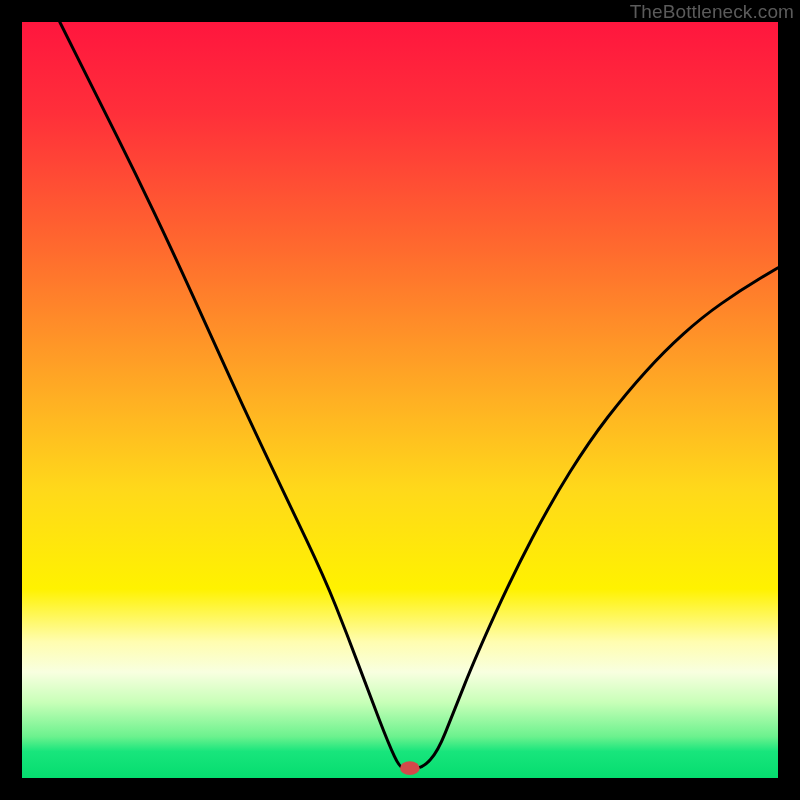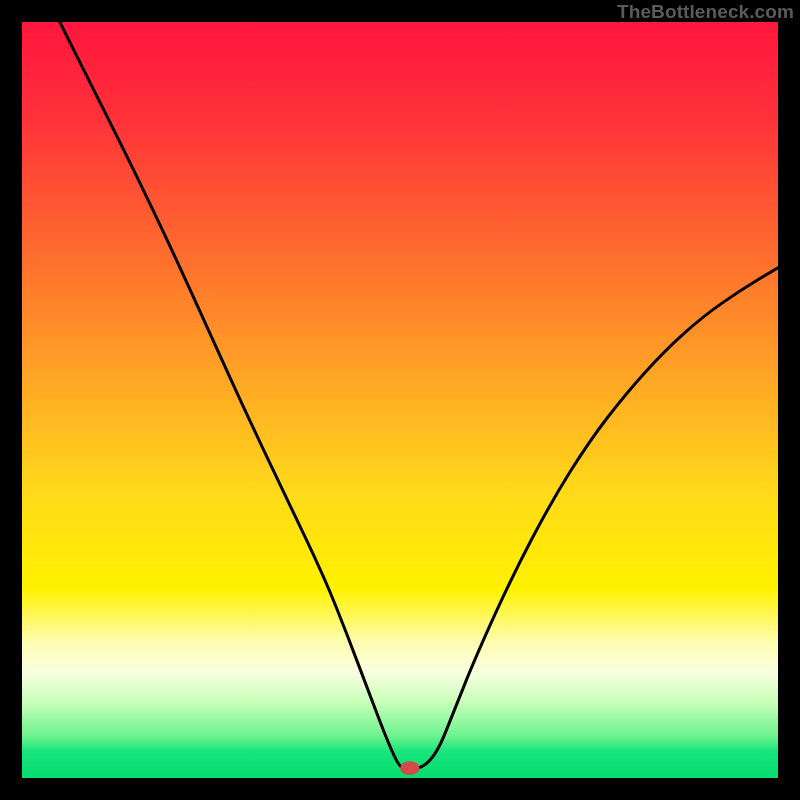--- a/index.html
+++ b/index.html
@@ -18,21 +18,21 @@
     width: 756px;
     height: 756px;
     box-sizing: border-box;
   }
   .watermark {
     position: absolute;
     top: 1px;
     right: 6px;
     color: #5b5b5b;
     font-size: 19px;
-    font-weight: 700;
+    font-weight: 400;
     letter-spacing: 0.1px;
   }
   svg {
     display: block;
   }
 </style>
 </head>
 <body>
 
 <div class="watermark">TheBottleneck.com</div>

